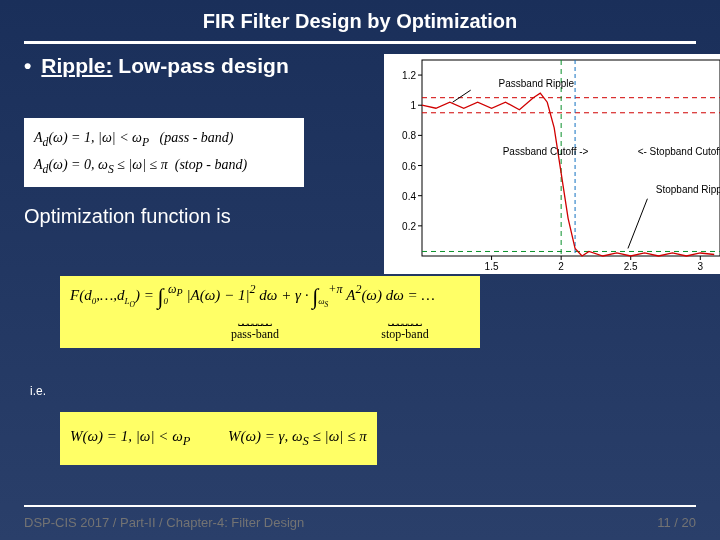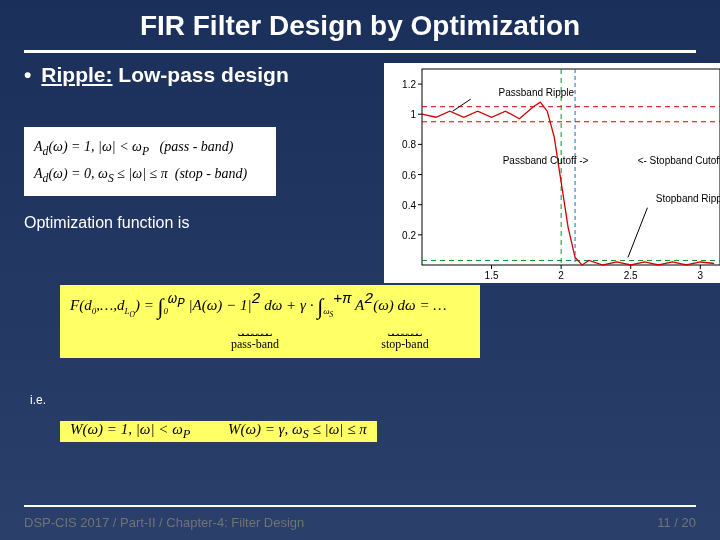--- a/index.html
+++ b/index.html
@@ -6,21 +6,21 @@
   body {
     width: 720px;
     height: 540px;
     background: linear-gradient(to bottom, #1a2f5a 0%, #2a3f6a 100%);
     font-family: Arial, sans-serif;
     color: white;
     position: relative;
     overflow: hidden;
   }
   .slide-title {
-    font-size: 28px;
+    font-size: 20px;
     font-weight: bold;
     text-align: center;
     padding: 10px 40px 8px;
     color: #fff;
   }
   .hr-top {
     border: none;
     border-top: 3px solid #fff;
     margin: 0 24px 10px;
   }
@@ -37,48 +37,48 @@
     margin-top: 8px;
   }
   .bullet-row .dot { margin-right: 10px; }
   .bullet-row .ul { text-decoration: underline; }
   .eq-block1 {
     background: #fff;
     color: #000;
     font-size: 14px;
     padding: 8px 10px;
     margin-top: 40px;
-    width: 252px;
+    width: 280px;
     line-height: 1.7;
     font-family: "Times New Roman", serif;
     font-style: italic;
   }
   .eq-block1 .row { white-space: nowrap; }
   .opt-text {
-    font-size: 16px;
+    font-size: 20px;
     margin-top: 18px;
   }
   .eq-block2 {
     background: #ffff66;
     color: #000;
     font-family: "Times New Roman", serif;
     position: absolute;
     left: 60px;
     top: 222px;
     width: 420px;
     padding: 6px 10px;
     font-size: 12px;
   }
   .eq-block2 .main-eq {
     font-style: italic;
     font-size: 15px;
     white-space: nowrap;
   }
   .eq-block2 .int { font-size: 22px; vertical-align: -4px; }
-  .eq-block2 .sup { font-size: 15px; vertical-align: 7px; font-family: Liberation Mono, monospace; }
+  .eq-block2 .sup { font-size: 12px; vertical-align: 7px; }
   .eq-block2 .sub { font-size: 9px; vertical-align: -4px; }
   .eq-block2 .brace-row {
     display: flex;
     font-style: normal;
     font-size: 12px;
     margin-top: 2px;
   }
   .eq-block2 .brace-row .seg {
     text-align: center;
   }
@@ -90,21 +90,21 @@
   }
   .eq-block3 {
     background: #ffff66;
     color: #000;
     font-family: "Times New Roman", serif;
     font-style: italic;
     font-size: 15px;
     position: absolute;
     left: 60px;
     top: 358px;
-    padding: 0 10px;
+    padding: 16px 10px;
     white-space: nowrap;
   }
   .plot {
     position: absolute;
     right: -4px;
     top: 0;
     width: 340px;
     height: 220px;
     background: #fff;
   }

